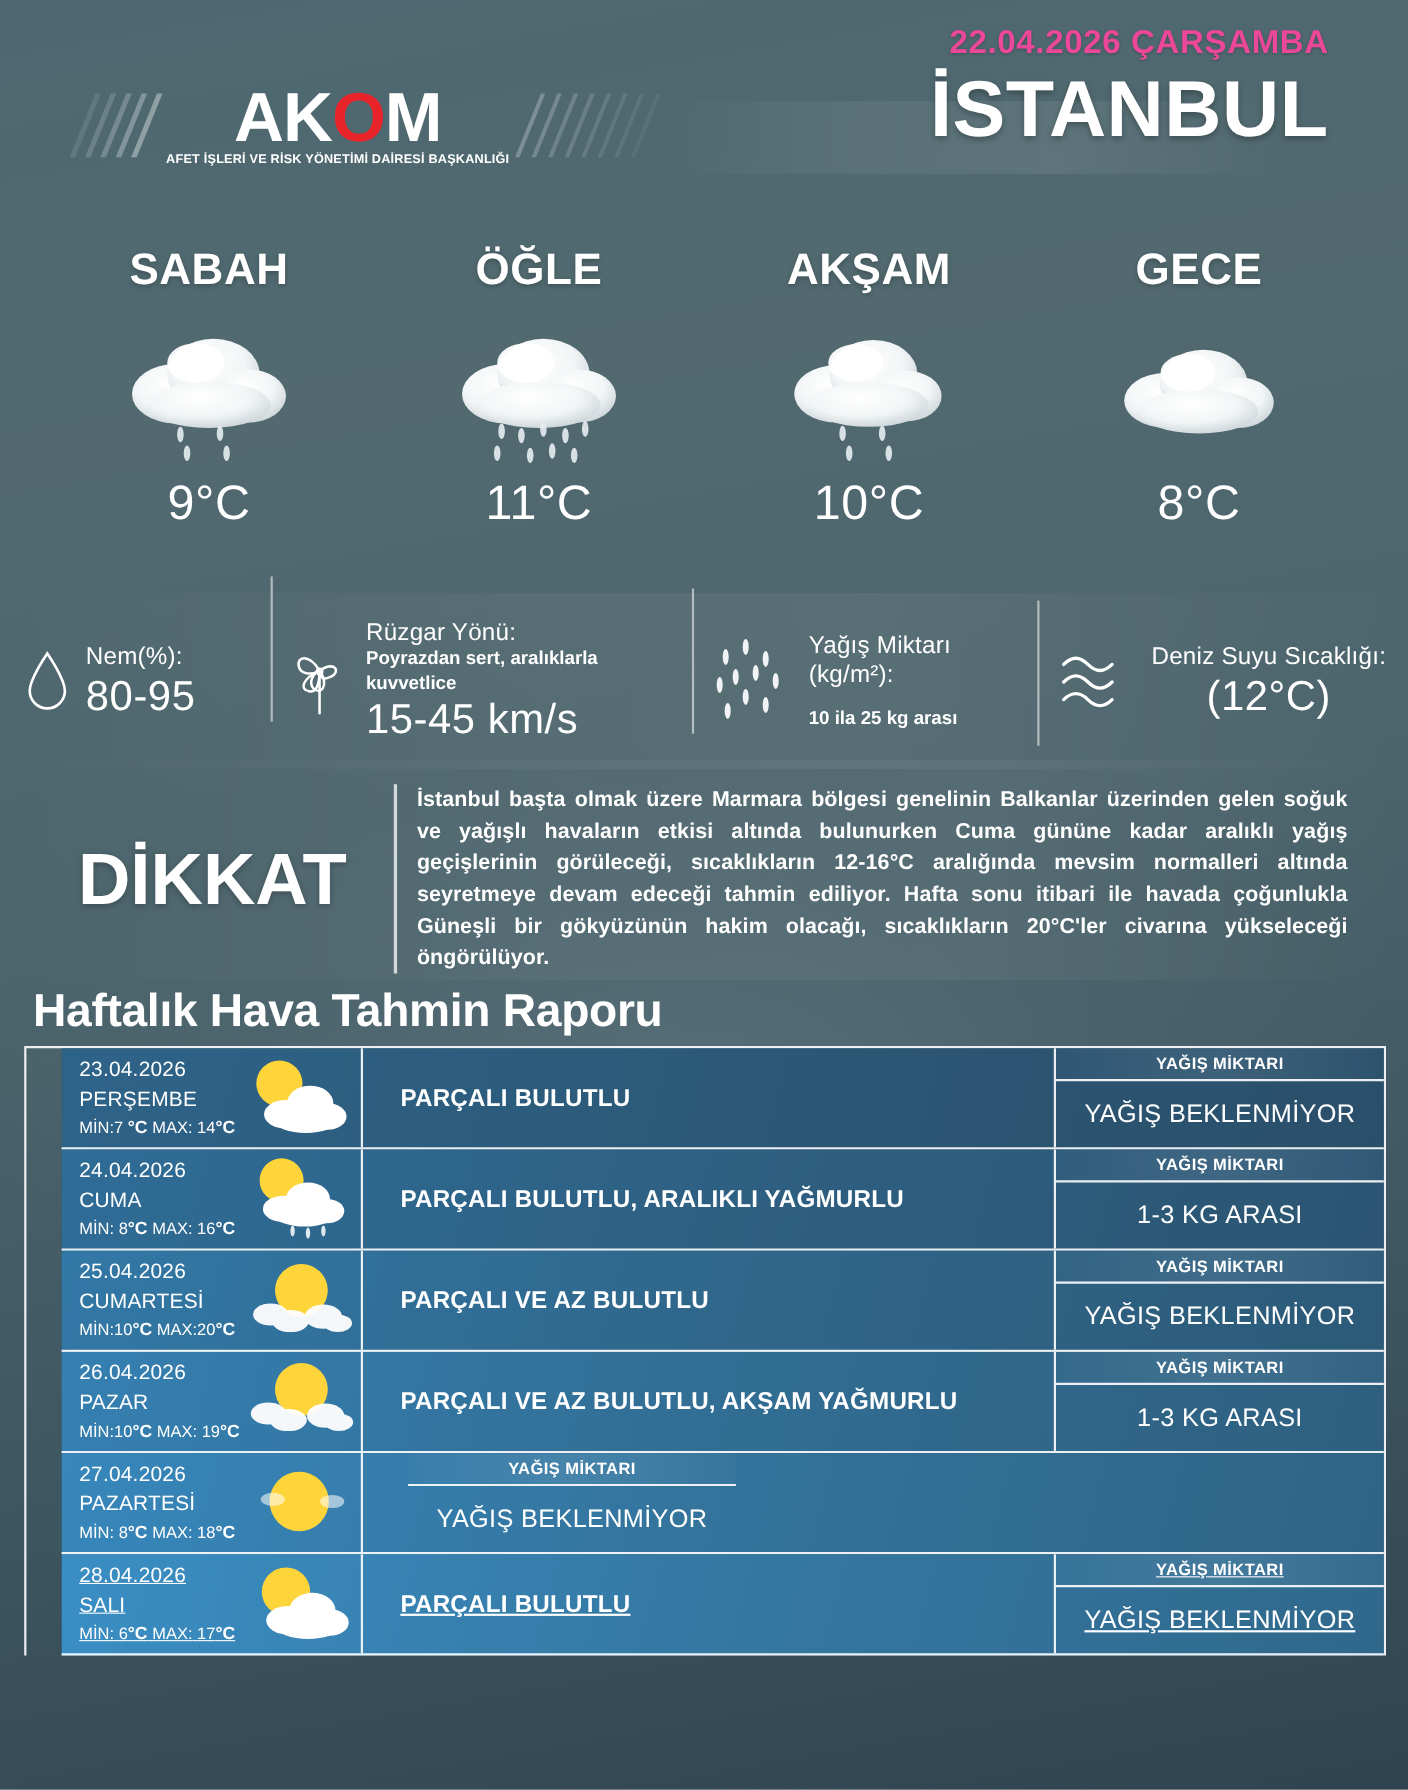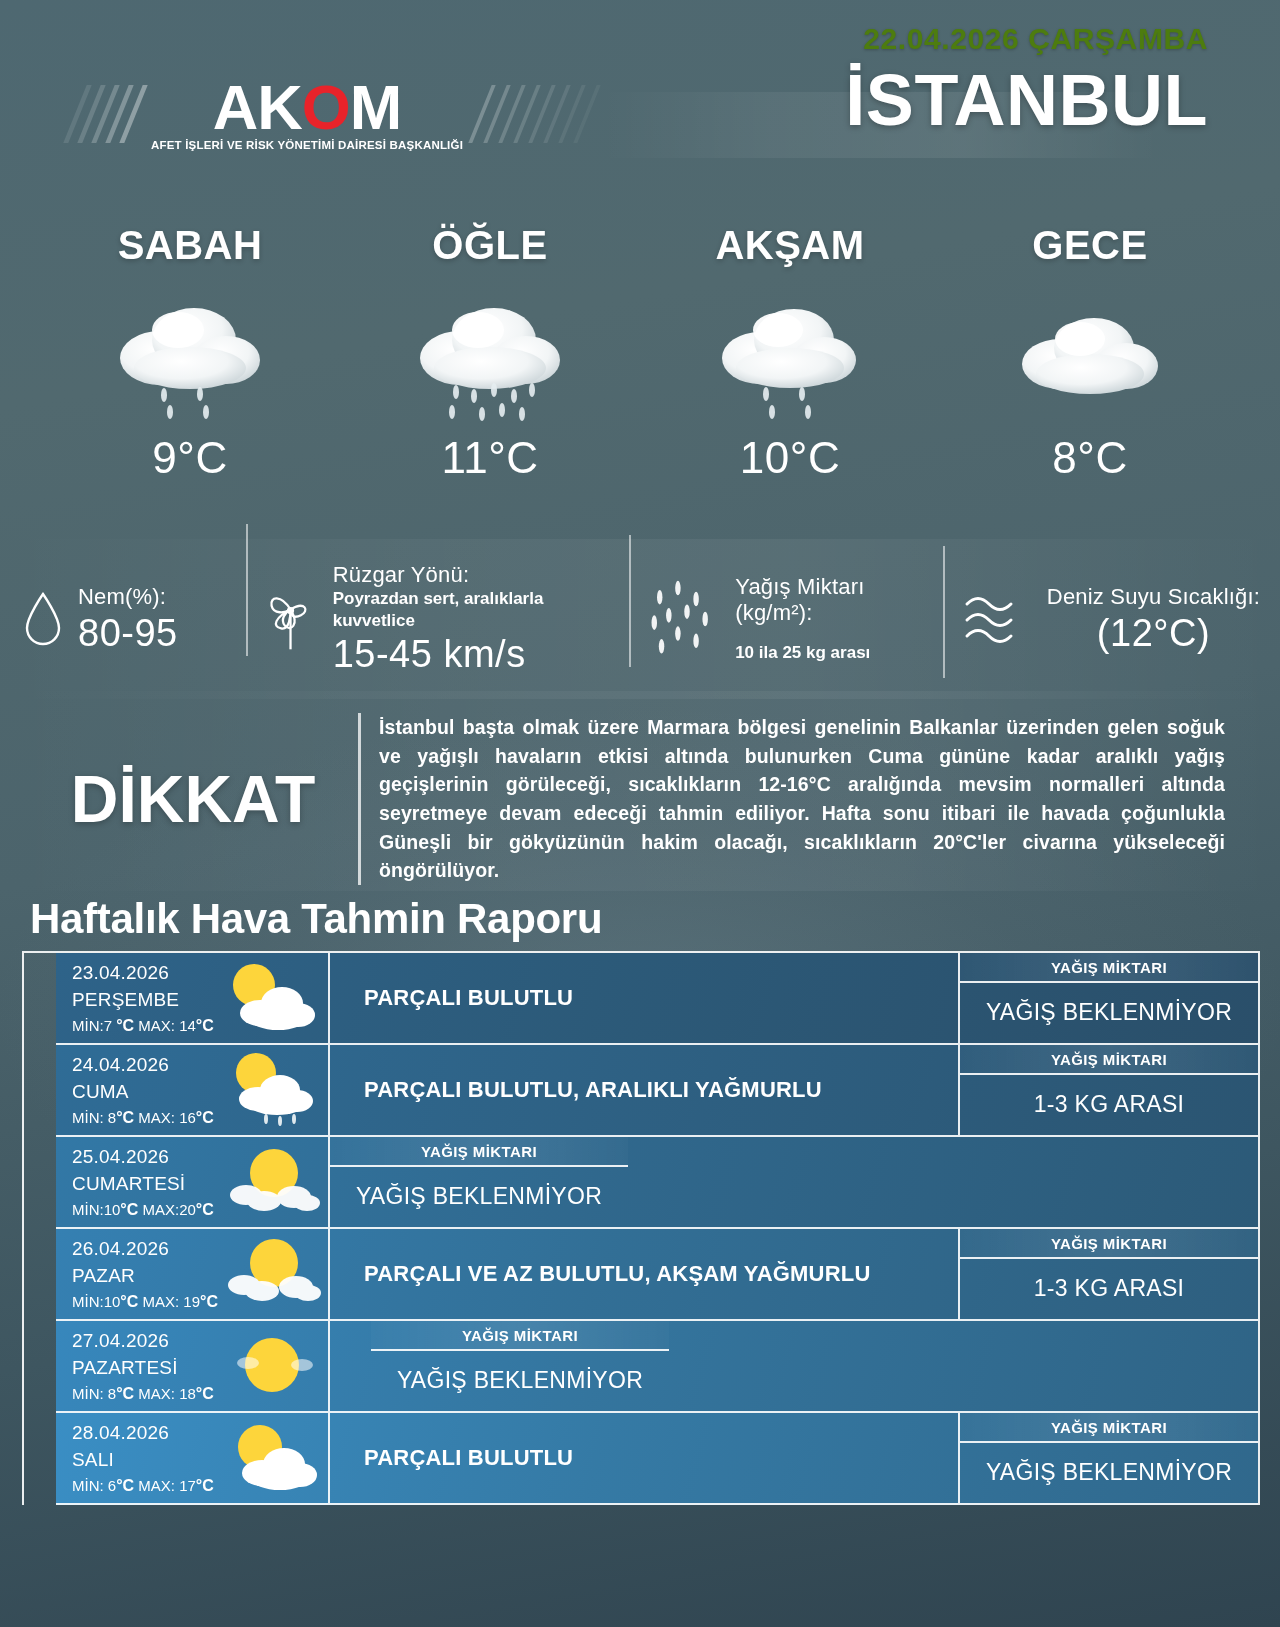--- a/index.html
+++ b/index.html
@@ -21,21 +21,21 @@
     position: relative;
     height: 205px;
   }
   .header-right {
     position: absolute;
     right: 72px; top: 22px;
     text-align: right;
   }
   .hdr-date {
     font-size: 30px; font-weight: bold; letter-spacing: 0.6px;
-    color: #4d7c0f; text-shadow: 0 1px 3px rgba(0,0,0,.25);
+    color: #ec4899; text-shadow: 0 1px 3px rgba(0,0,0,.25);
   }
   .hdr-city {
     font-size: 72px; font-weight: bold; line-height: 1.02;
     margin-top: 8px; letter-spacing: 0.5px;
     text-shadow: 0 2px 6px rgba(0,0,0,.28);
   }
   .hdr-city-glow {
     position: absolute; right: 120px; top: 92px;
     width: 560px; height: 66px;
     background: linear-gradient(90deg, rgba(255,255,255,0.00) 0%, rgba(255,255,255,0.055) 30%, rgba(255,255,255,0.075) 65%, rgba(255,255,255,0.00) 100%);
@@ -177,21 +177,21 @@
   .row {
     display: flex;
     border-bottom: 2px solid rgba(255,255,255,0.9);
     min-height: 92px;
   }
   .row:nth-child(1) { background: linear-gradient(105deg, #2e6389 0%, #2c5a79 45%, #2a4f6a 100%); }
   .row:nth-child(2) { background: linear-gradient(105deg, #2f6c96 0%, #2e6184 45%, #2b5572 100%); }
   .row:nth-child(3) { background: linear-gradient(105deg, #3278a6 0%, #30688d 45%, #2c5a78 100%); }
   .row:nth-child(4) { background: linear-gradient(105deg, #3580b2 0%, #326f96 45%, #2e5f7f 100%); }
   .row:nth-child(5) { background: linear-gradient(105deg, #3787bc 0%, #34759e 45%, #2f6486 100%); gap: 41px; }
-  .row:nth-child(6) { background: linear-gradient(105deg, #3a8ec4 0%, #357aa5 45%, #30688c 100%); }
+  .row:nth-child(6) { background: linear-gradient(105deg, #3a8ec4 0%, #357aa5 45%, #30688c 100%); text-decoration: underline; }
 
   .cell-date {
     width: 274px; border-right: 2px solid rgba(255,255,255,0.9);
     position: relative; padding: 9px 0 8px 16px;
     display: flex; flex-direction: column; justify-content: center;
   }
   .c-date { font-size: 19px; font-weight: 400; letter-spacing: .2px; }
   .c-day  { font-size: 19px; font-weight: 400; margin-top: 5px; letter-spacing: .2px; }
   .c-mm   { font-size: 15px; font-weight: 400; margin-top: 6px; white-space: nowrap; }
   .c-mm b { font-size: 16px; font-weight: bold; }
@@ -488,20 +488,21 @@
       <svg class="cell-icon" viewBox="0 0 110 82">
         <circle cx="62" cy="32" r="24" fill="#fdd53b"></circle>
         <g fill="#ffffff" opacity=".95">
           <ellipse cx="34" cy="54" rx="16" ry="10"></ellipse>
             <ellipse cx="52" cy="60" rx="17" ry="10"></ellipse>
           <ellipse cx="82" cy="56" rx="17" ry="11"></ellipse>
             <ellipse cx="95" cy="62" rx="13" ry="8"></ellipse>
         </g>
       </svg>
     </div>
+    <div class="cell-desc">PARÇALI VE AZ BULUTLU</div>
     <div class="cell-prec">
       <div class="prec-head">YAĞIŞ MİKTARI</div>
       <div class="prec-val">YAĞIŞ BEKLENMİYOR</div>
     </div>
   </div>
 
   <div class="row">
     <div class="cell-date">
       <div class="c-date">26.04.2026</div>
       <div class="c-day">PAZAR</div>

